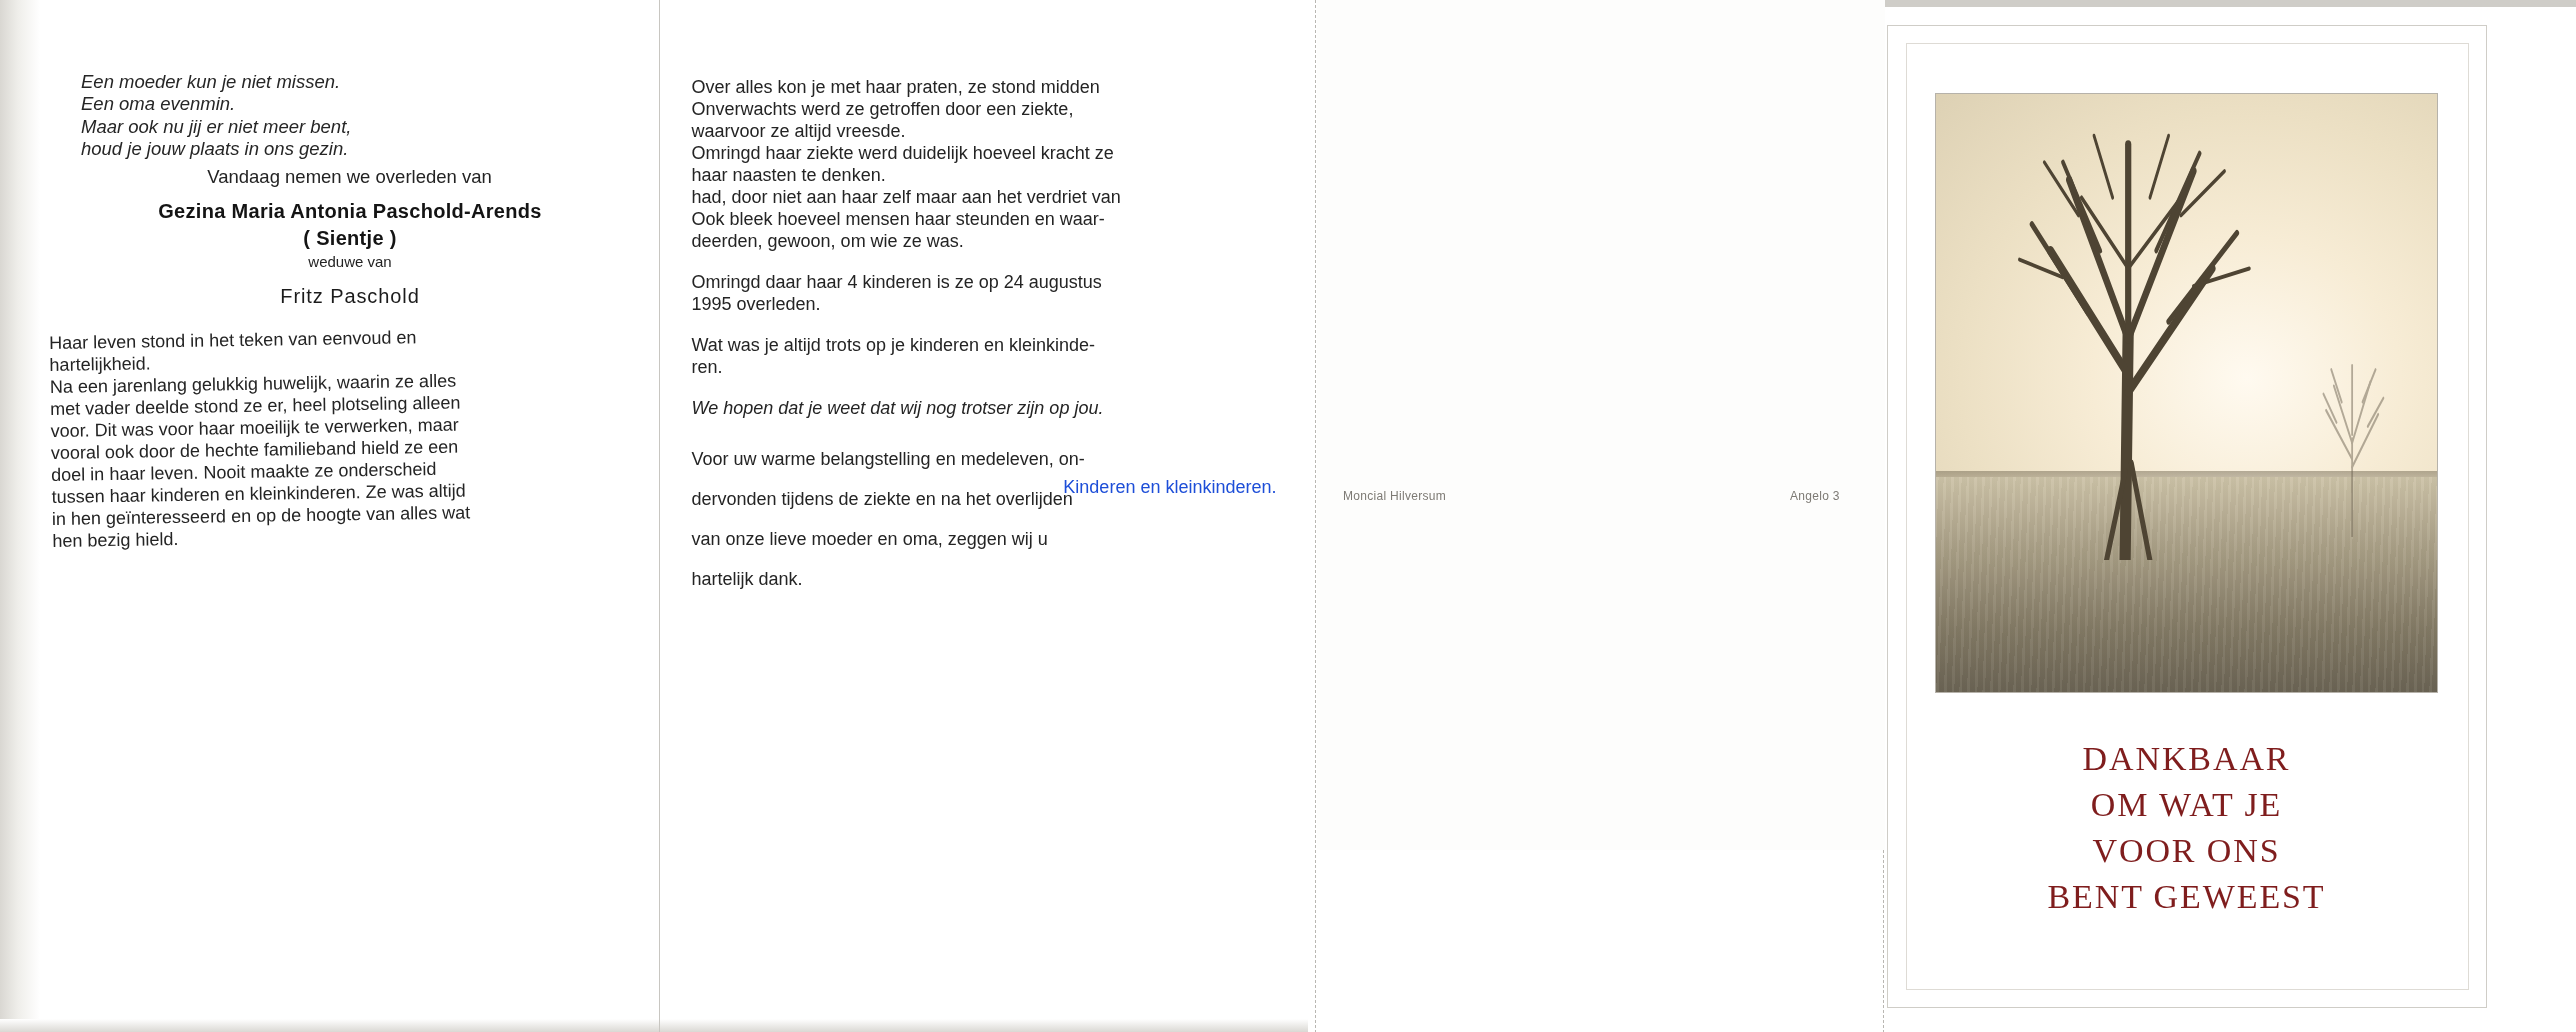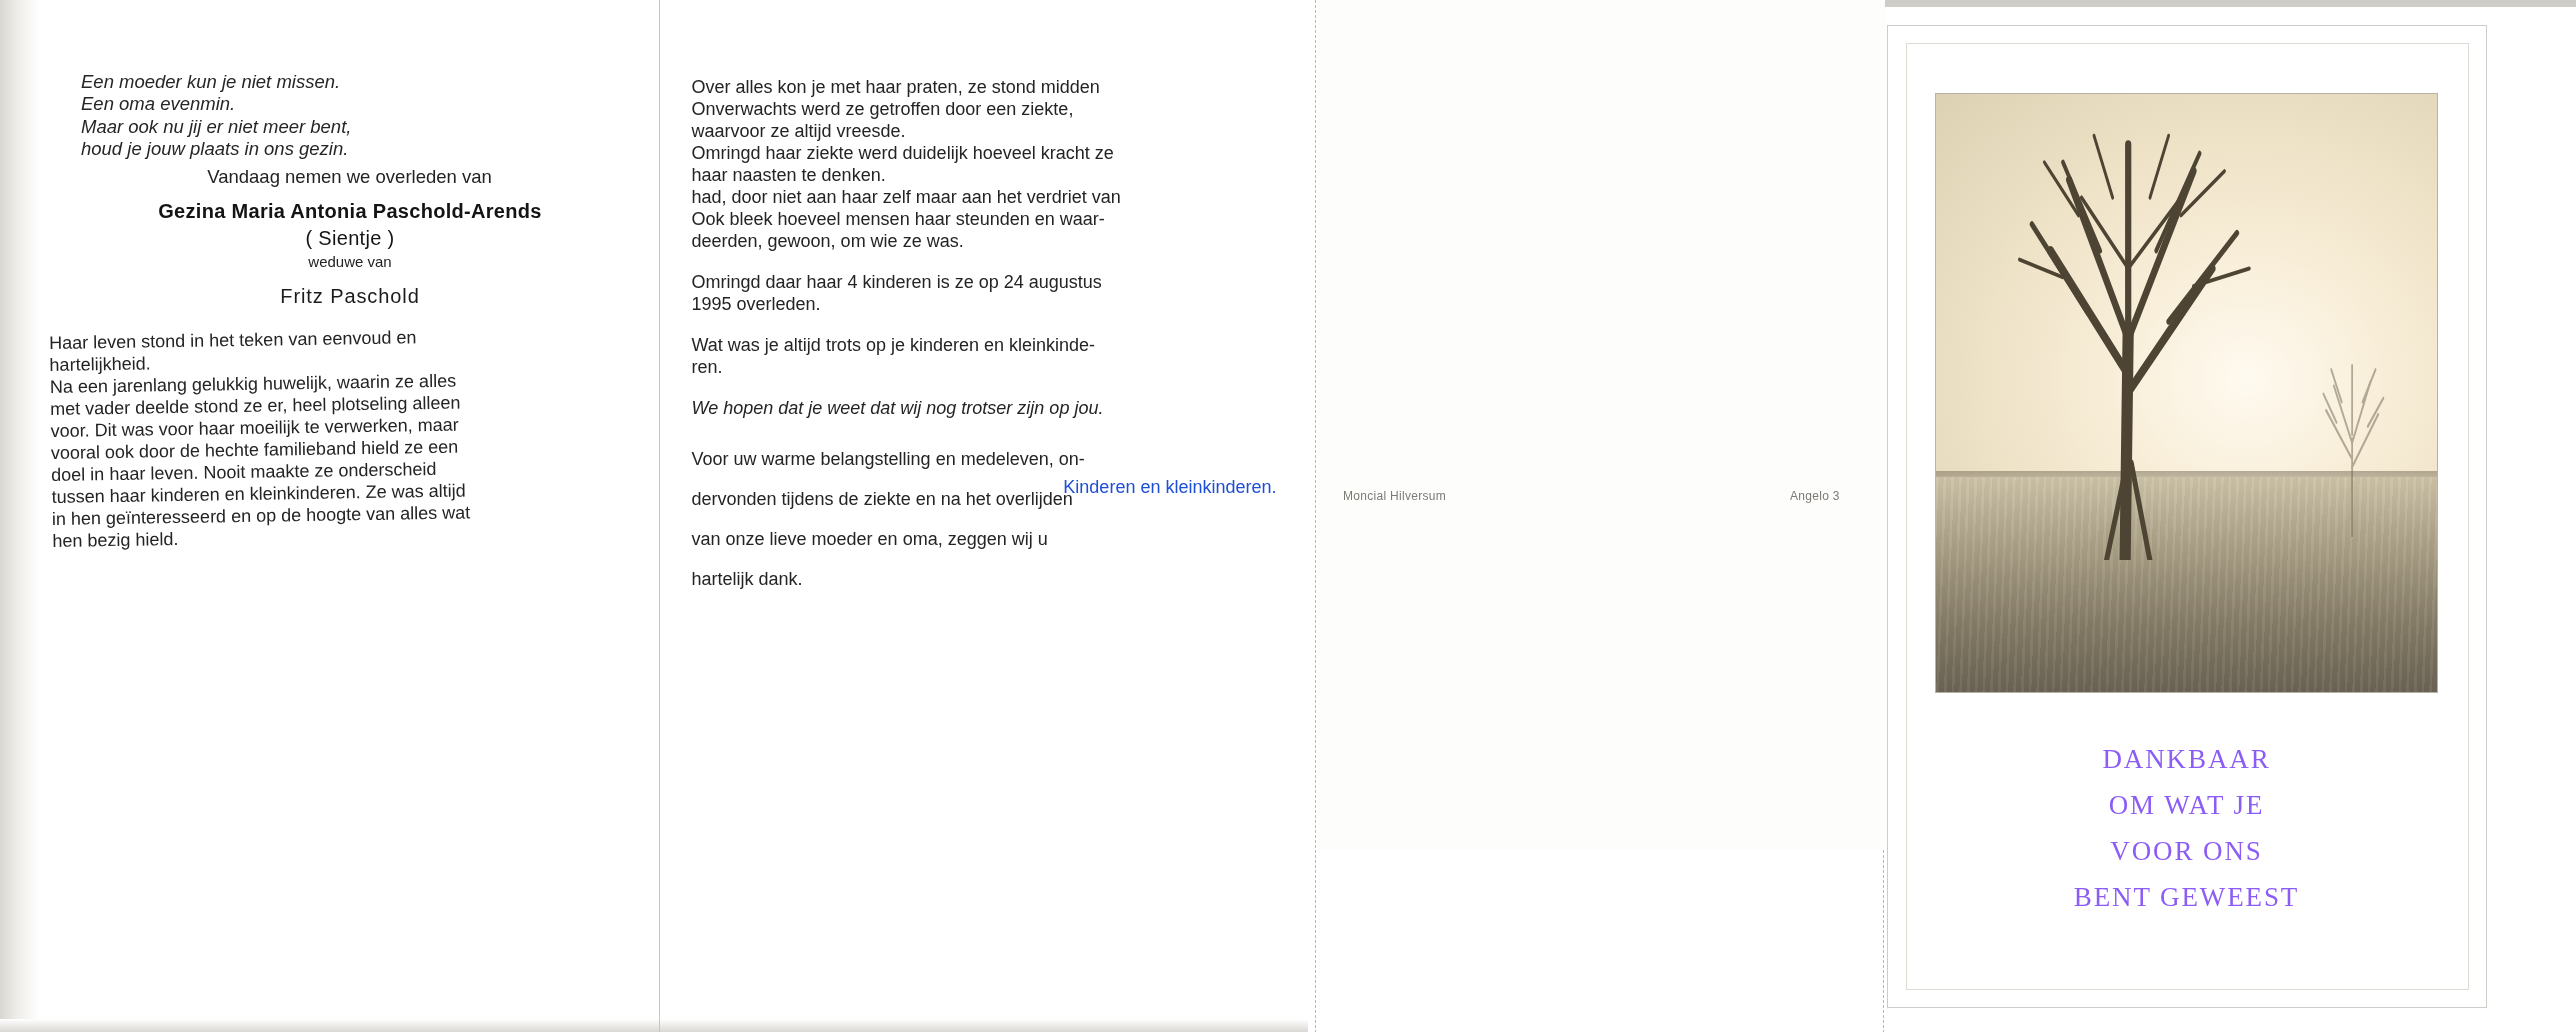--- a/index.html
+++ b/index.html
@@ -98,21 +98,21 @@
     font-size: 20px;
     letter-spacing: 0.3px;
     color: #141414;
   }
   .deceased-nick {
     position: absolute;
     left: 0px;
     top: 227px;
     width: 620px;
     text-align: center;
-    font-weight: normal;
+    font-weight: bold;
     font-size: 20px;
     letter-spacing: 0.3px;
     color: #141414;
   }
   .widow-label {
     position: absolute;
     left: 0px;
     top: 253px;
     width: 620px;
     text-align: center;
@@ -258,24 +258,24 @@
     opacity: 0.5;
   }
 
   .card-caption {
     position: absolute;
     left: 1935px;
     top: 736px;
     width: 503px;
     text-align: center;
     font-family: "Liberation Serif", serif;
-    font-size: 27px;
+    font-size: 34px;
     line-height: 46px;
     letter-spacing: 1.9px;
-    color: #8b5cf6;
+    color: #7f1d1d;
   }
   .card-caption div { white-space: nowrap; }
 </style>
 </head>
 <body>
 
 <div class="sheet">
 
   <div class="scan-edge-left"></div>
   <div class="scan-edge-bottom"></div>

